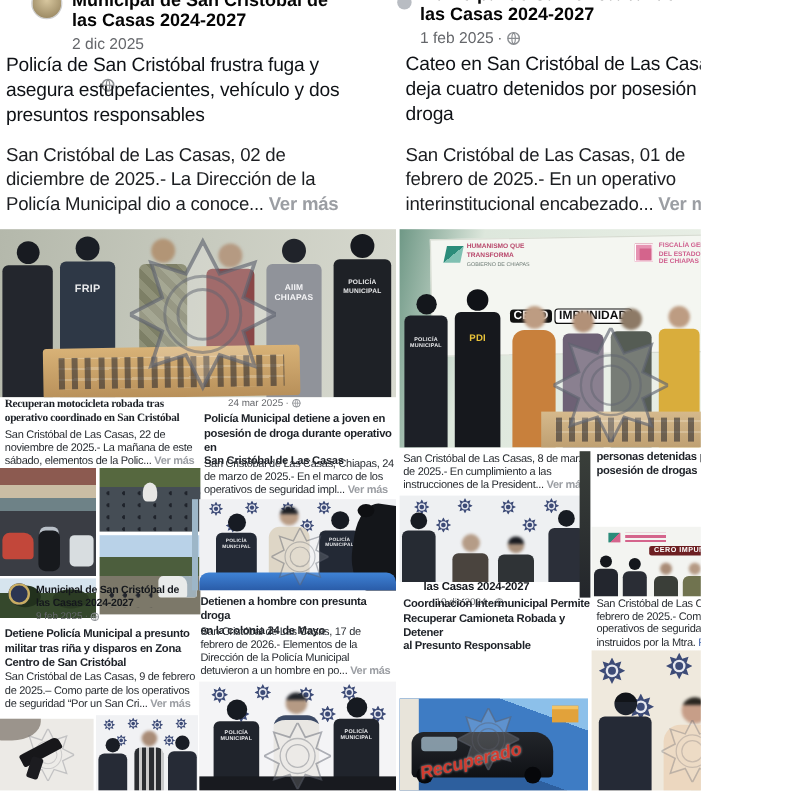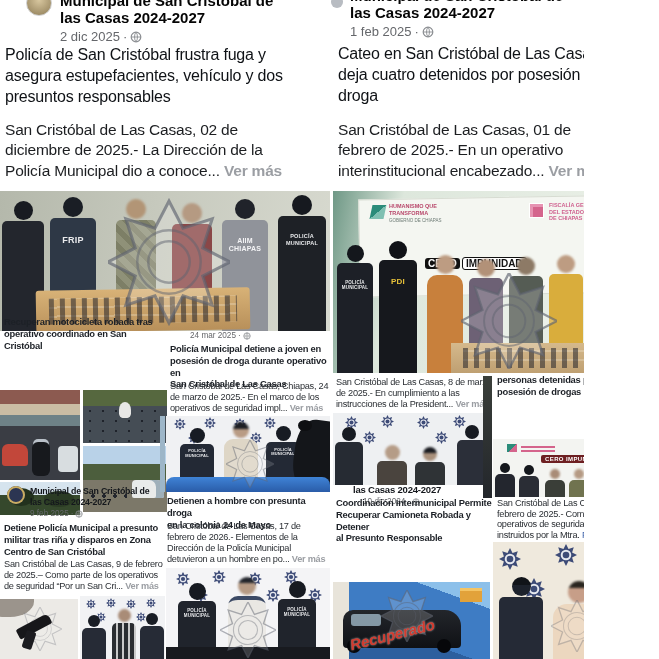--- a/index.html
+++ b/index.html
@@ -58,21 +58,21 @@
       <path d="M1.6 8h12.8 M8 1.6c2.6 2 2.6 10.8 0 12.8 M8 1.6c-2.6 2-2.6 10.8 0 12.8" fill="none" stroke="currentColor" stroke-width="1.2"></path>
     </symbol>
   </defs>
 </svg>
 
 <div id="canvas">
 
   <div class="av" style="left:26px;top:-10px;width:24px;height:24px;background:radial-gradient(circle at 50% 38%,#d8c79f,#8d7b55);border:1px solid #cfcfcf;"></div>
   <div class="nm" style="left:60px;top:-8px;">Municipal de San Cristóbal de</div>
   <div class="nm" style="left:60px;top:9px;">las Casas 2024-2027</div>
-  <div class="bdate" style="left:60px;top:29px;">
+  <div class="bdate" style="left:60px;top:29px;flex-direction:column;">
     <span>2 dic 2025</span>
     <span>·</span>
     <svg class="globe">
         <use href="#globeicon"></use>
       </svg>
   </div>
   <div class="b-title" style="left:5px;top:45px;width:322px;">Policía de San Cristóbal frustra fuga y
 asegura estupefacientes, vehículo y dos
 presuntos responsables</div>
   <div class="b-body" style="left:5px;top:120px;width:322px;"><span>San Cristóbal de Las Casas, 02 de
@@ -188,22 +188,25 @@
       <div class="p-body" style="background:#23262c;"></div>
     </div>
     <div class="tbl" style="left:118px;top:152px;width:208px;height:30px;background:linear-gradient(#d5b98c,#bfa072);">
       <div class="dashrows"></div>
     </div>
     <svg class="wm" style="left:128px;top:82px;width:96px;height:96px;">
         <use href="#pstar"></use>
       </svg>
   </div>
 
-  <div class="s-title" style="left:4px;top:316px;width:160px;">Recuperan motocicleta robada tras
+  <div class="s-title" style="left:4px;top:332px;width:160px;font-family:Liberation Serif, serif;">Recuperan motocicleta robada tras
 operativo coordinado en San Cristóbal</div>
+  <div class="s-body" style="left:4px;top:357px;width:160px;"><span>San Cristóbal de Las Casas, 22 de
+noviembre de 2025.- La mañana de este
+sábado, elementos de la Polic... </span><span class="more">Ver más</span></div>
 
   <div class="ph" style="left:0;top:390px;width:80px;height:90px;background:linear-gradient(180deg,#8c5a50 0 16%,#cabda4 16% 28%,#6e8287 28% 40%,#3a3d44 40% 100%);">
     <div style="position:absolute;left:2px;bottom:14px;width:26px;height:22px;background:#c2473a;border-radius:6px 8px 3px 3px;"></div>
     <div style="position:absolute;right:2px;bottom:8px;width:20px;height:26px;background:#d8dde0;border-radius:4px;"></div>
     <div style="position:absolute;left:32px;bottom:4px;width:18px;height:34px;background:#17191d;border-radius:6px;box-shadow:0 -4px 0 -1px #b9c0c8;"></div>
   </div>
   <div class="ph" style="left:83px;top:390px;width:84px;height:53px;background:linear-gradient(#56683f 0 30%,#454d55 30% 100%);">
     <div style="position:absolute;left:0;right:0;bottom:0;height:70%;background-image:radial-gradient(circle 2.5px at 7px 5px,#1f232b 60%,transparent 62%);background-size:13px 10px;"></div>
     <div style="position:absolute;left:36px;top:12px;width:12px;height:16px;background:#e7e7e5;border-radius:50% 50% 30% 30%;"></div>
   </div>

